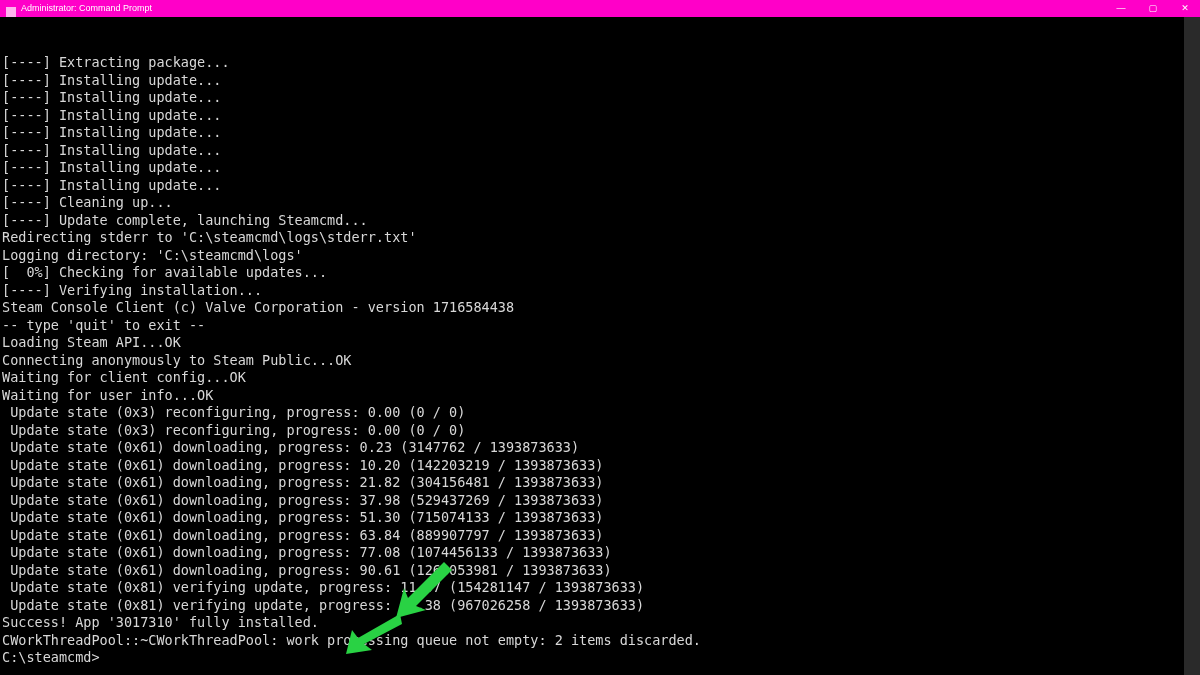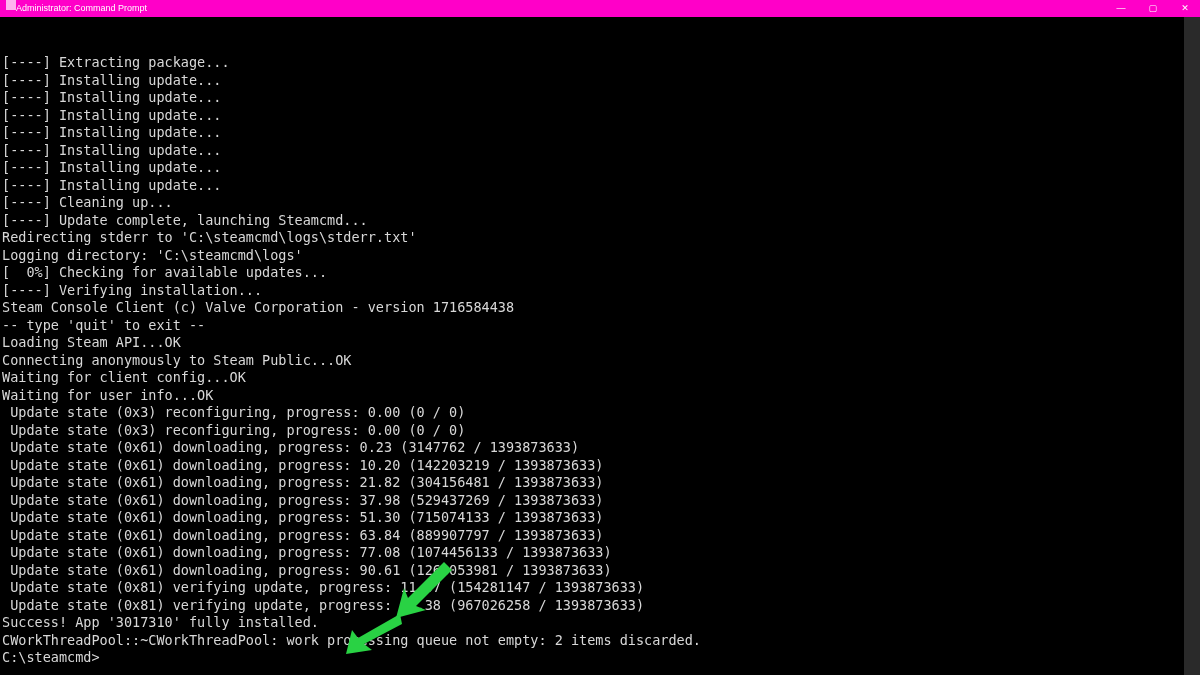--- a/index.html
+++ b/index.html
@@ -18,21 +18,21 @@
     height: 17px;
     background: #ff00c8;
     display: flex;
     align-items: center;
     justify-content: space-between;
     color: #fff;
     font-family: "Segoe UI", Arial, sans-serif;
     font-size: 9px;
     padding: 0 4px 0 6px;
   }
-  .titlebar .left { display:flex; align-items:flex-start; }
+  .titlebar .left { display:flex; align-items:flex-end; gap:5px;}
   .win-ico {
     width: 10px; height: 10px; background: rgba(255,255,255,.7);
     display:inline-block;
   }
   .titlebar .controls { display:flex; align-items:center; gap:22px; margin-right:6px;}
   .ctrl { width:10px; height:10px; display:inline-flex; align-items:center; justify-content:center; font-size:9px; cursor:pointer;}
   .terminal {
     padding: 2px 2px 1px 2px;
     white-space: pre;
     position: relative;

